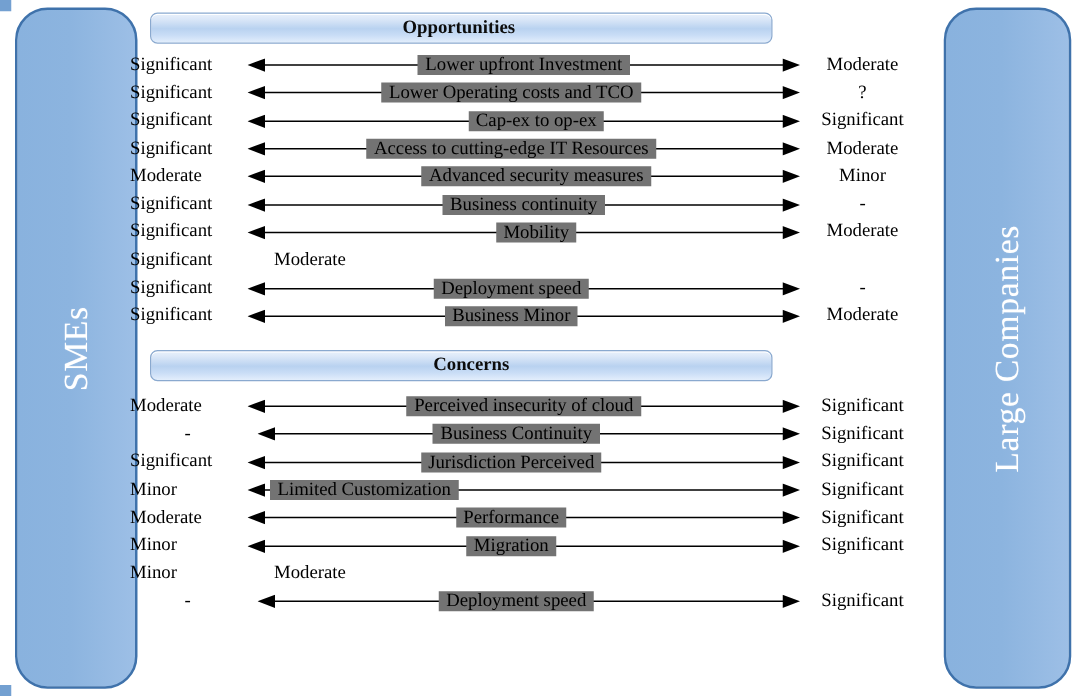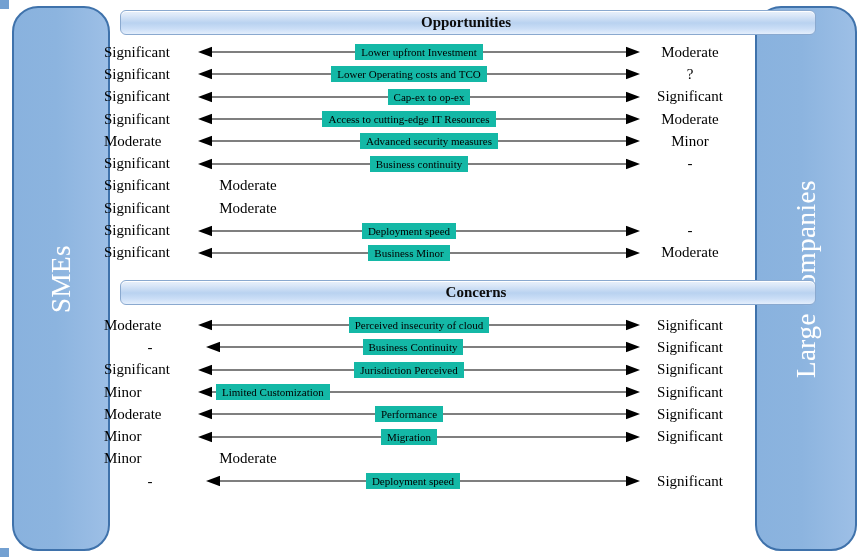--- a/index.html
+++ b/index.html
@@ -49,21 +49,21 @@
     color: #ffffff;
     font-size: 27px;
     letter-spacing: .5px;
     text-shadow: 0 0 1px rgba(255,255,255,.4);
   }
 
   
   .banner {
     position: absolute;
     left: 120px;
-    width: 696px;
+    width: 498px;
     height: 25px;
     box-sizing: border-box;
     border: 1px solid #8aa9cf;
     border-radius: 6px;
     background: linear-gradient(to bottom,
         #e9f1fb 0%, #dce8f8 18%, #b9d2f0 52%, #c9ddf6 75%, #e3eefc 100%);
     display: flex;
     align-items: center;
     justify-content: center;
     box-shadow: inset 0 1px 0 #ffffff;
@@ -126,23 +126,23 @@
     right: 0;
     top: 50%;
     transform: translateY(-50%);
     height: 11px;
   }
   .arrow-wrap svg { display: block; width: 100%; height: 11px; }
 
   .mid-label {
     position: relative;
     margin: 0 auto;
-    background: #14b8a6;
+    background: #737373;
     padding: 0 6px;
-    font-size: 11px;
+    font-size: 15px;
     white-space: nowrap;
     line-height: 16px;
     z-index: 2;
   }
   
   .mid-label.shift-l  { transform: translateX(-10px); }
   .mid-label.shift-l2 { transform: translateX(-22px); margin-left: 40px; }
   .mid-label.shift-r  { transform: translateX(10px); }
 </style>
 </head>
@@ -295,20 +295,38 @@
           <svg width="14" height="11" viewBox="0 0 14 11" style="display:block">
             <polygon points="14,5.5 0,0.2 0,10.8" fill="#000"></polygon>
           </svg>
         </div>
         <div class="mid-label">Business continuity</div>
       </div>
       <div class="cell-right">-</div>
     </div>
     <div class="row">
       <div class="cell-left">Significant</div>
+      <div class="cell-mid">
+        <div class="arrow-wrap">
+          <svg viewBox="0 0 600 11" preserveAspectRatio="none" aria-hidden="true">
+            <line x1="8" y1="5.5" x2="592" y2="5.5" stroke="#000" stroke-width="1.1" vector-effect="non-scaling-stroke"></line>
+          </svg>
+        </div>
+        <div style="position: absolute; left: 0px; top: 50%; transform: translateY(-50%); z-index: 3;">
+          <svg width="14" height="11" viewBox="0 0 14 11" style="display:block">
+            <polygon points="0,5.5 14,0.2 14,10.8" fill="#000"></polygon>
+          </svg>
+        </div>
+        <div style="position: absolute; right: 0px; top: 50%; transform: translateY(-50%); z-index: 3;">
+          <svg width="14" height="11" viewBox="0 0 14 11" style="display:block">
+            <polygon points="14,5.5 0,0.2 0,10.8" fill="#000"></polygon>
+          </svg>
+        </div>
+        <div class="mid-label shift-r">Mobility</div>
+      </div>
       <div class="cell-right">Moderate</div>
     </div>
     <div class="row">
       <div class="cell-left">Significant</div>
       <div class="cell-right">Moderate</div>
     </div>
     <div class="row">
       <div class="cell-left">Significant</div>
       <div class="cell-mid">
         <div class="arrow-wrap">

